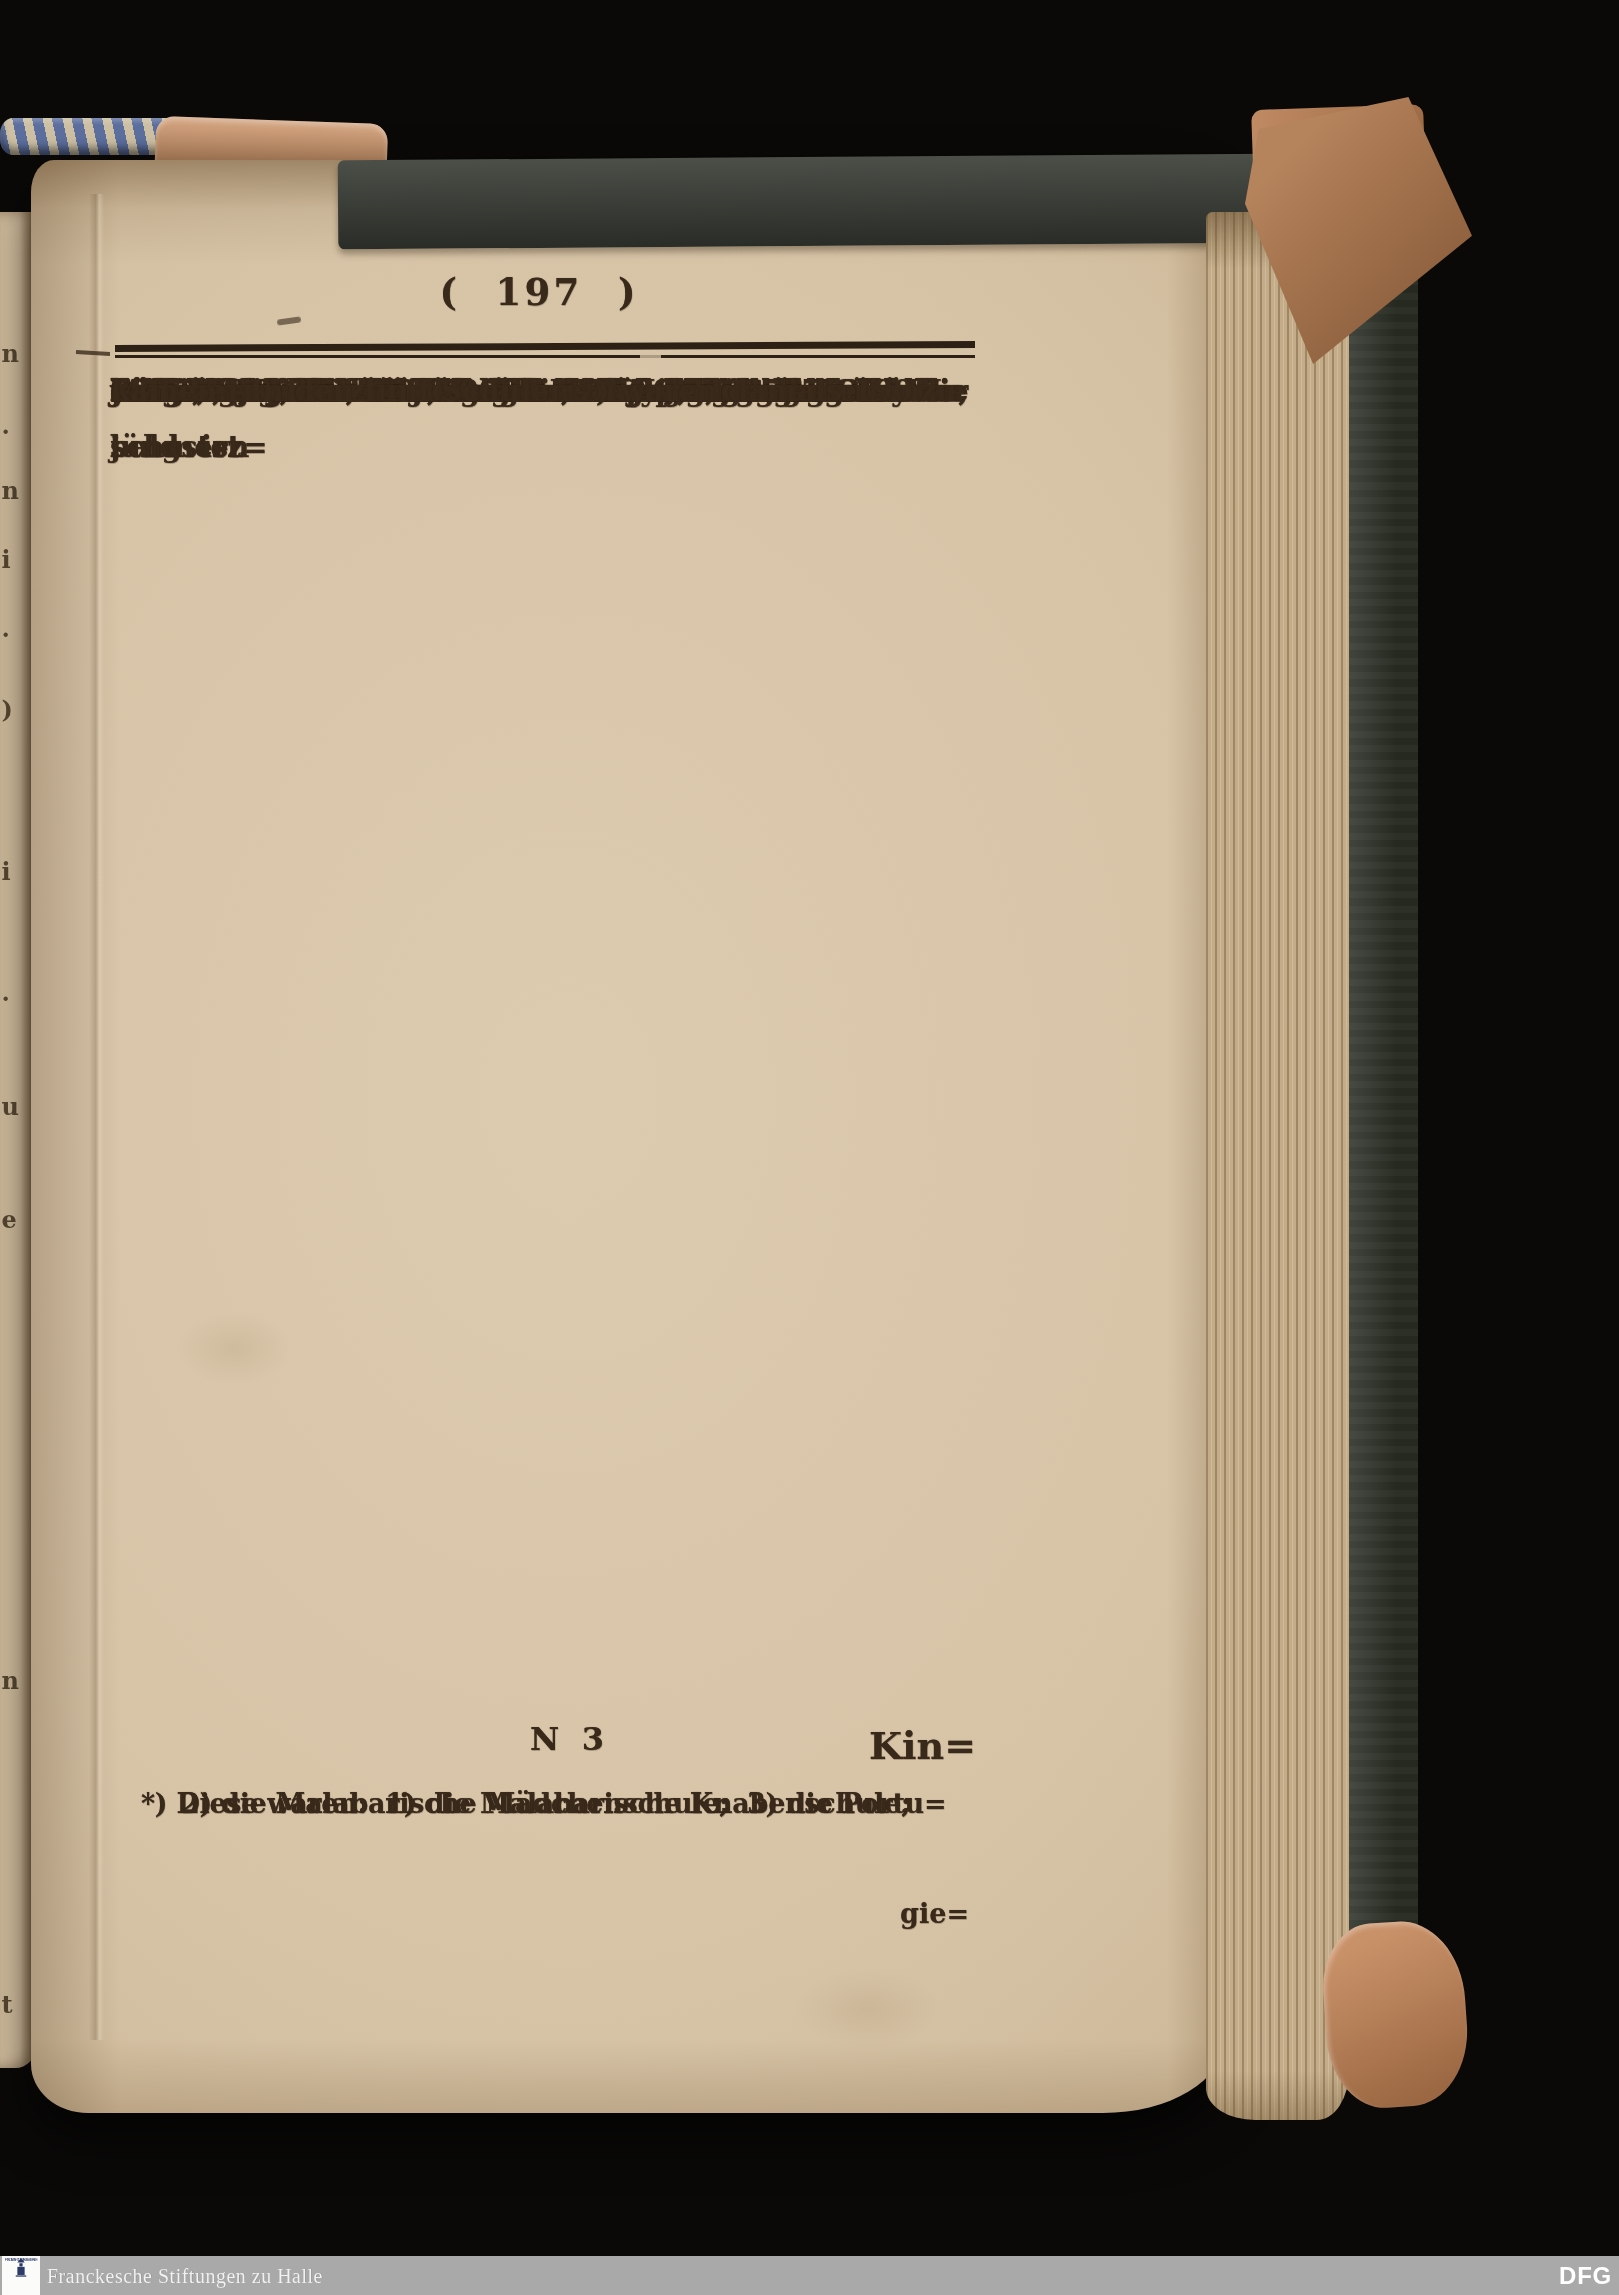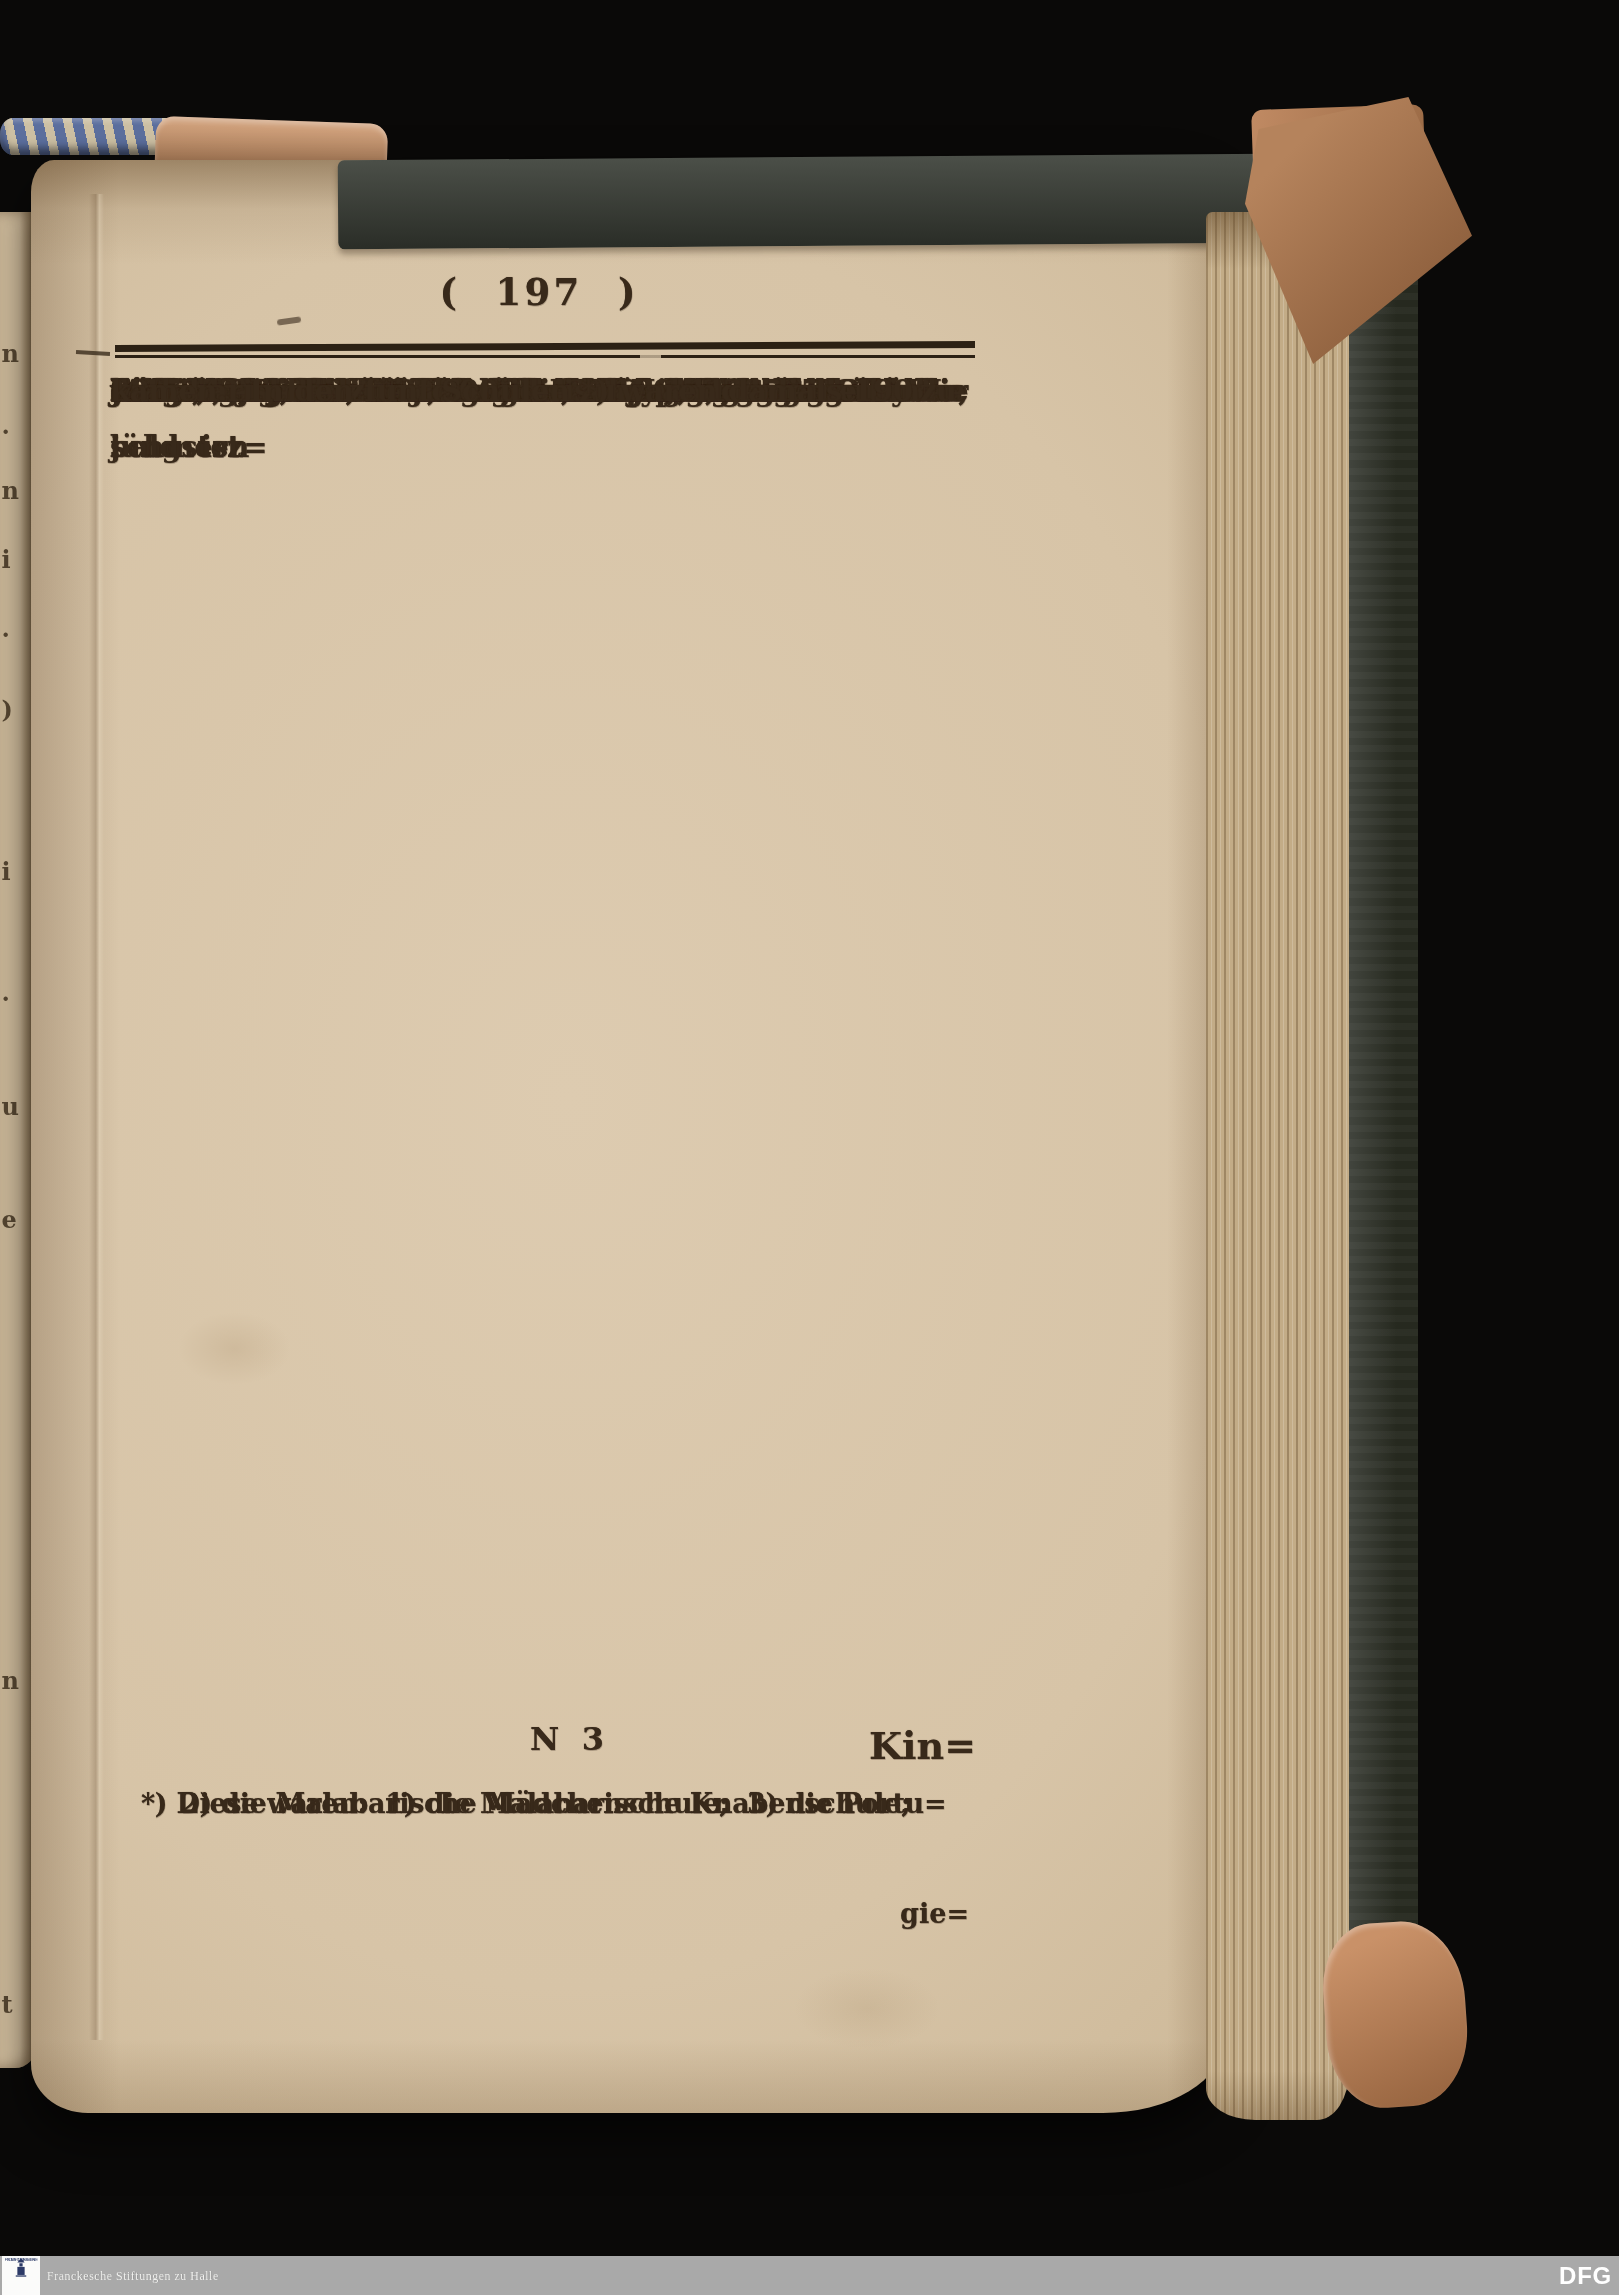--- a/index.html
+++ b/index.html
@@ -82,21 +82,21 @@
     background:radial-gradient(closest-side,rgba(139,108,68,.12),rgba(139,108,68,0));}
 
   
   .bar{left:0;top:2256px;width:1619px;height:40px;background:#a9a9a9;}
   .logo-box{left:2.4px;top:2256px;width:38px;height:40px;background:#fbfbfa;
     display:flex;flex-direction:column;align-items:center;justify-content:flex-start;padding-top:2.4px;}
   .logo-box svg{position:static;display:block;}
   .logo-caption{position:static;font-family:"Liberation Sans",sans-serif;font-size:4px;
     letter-spacing:0.3px;color:#2c3a67;line-height:4.9px;text-align:center;white-space:nowrap;}
   .inst-text{left:47px;top:2256px;height:40px;display:flex;align-items:center;
-    font-family:"Liberation Serif",serif;font-size:12px;color:#f2f2f0;letter-spacing:0.5px;
+    font-family:"Liberation Serif",serif;font-size:20px;color:#f2f2f0;letter-spacing:0.5px;
     text-shadow:0.4px 0.4px 0 rgba(0,0,0,.25);}
   .dfg{left:1559px;top:2256px;height:40px;display:flex;align-items:center;
     font-family:"Liberation Sans",sans-serif;font-weight:800;font-size:24px;color:#ffffff;
     letter-spacing:0.8px;}
 </style>
 </head>
 <body>
 
 <div id="stage">
 

